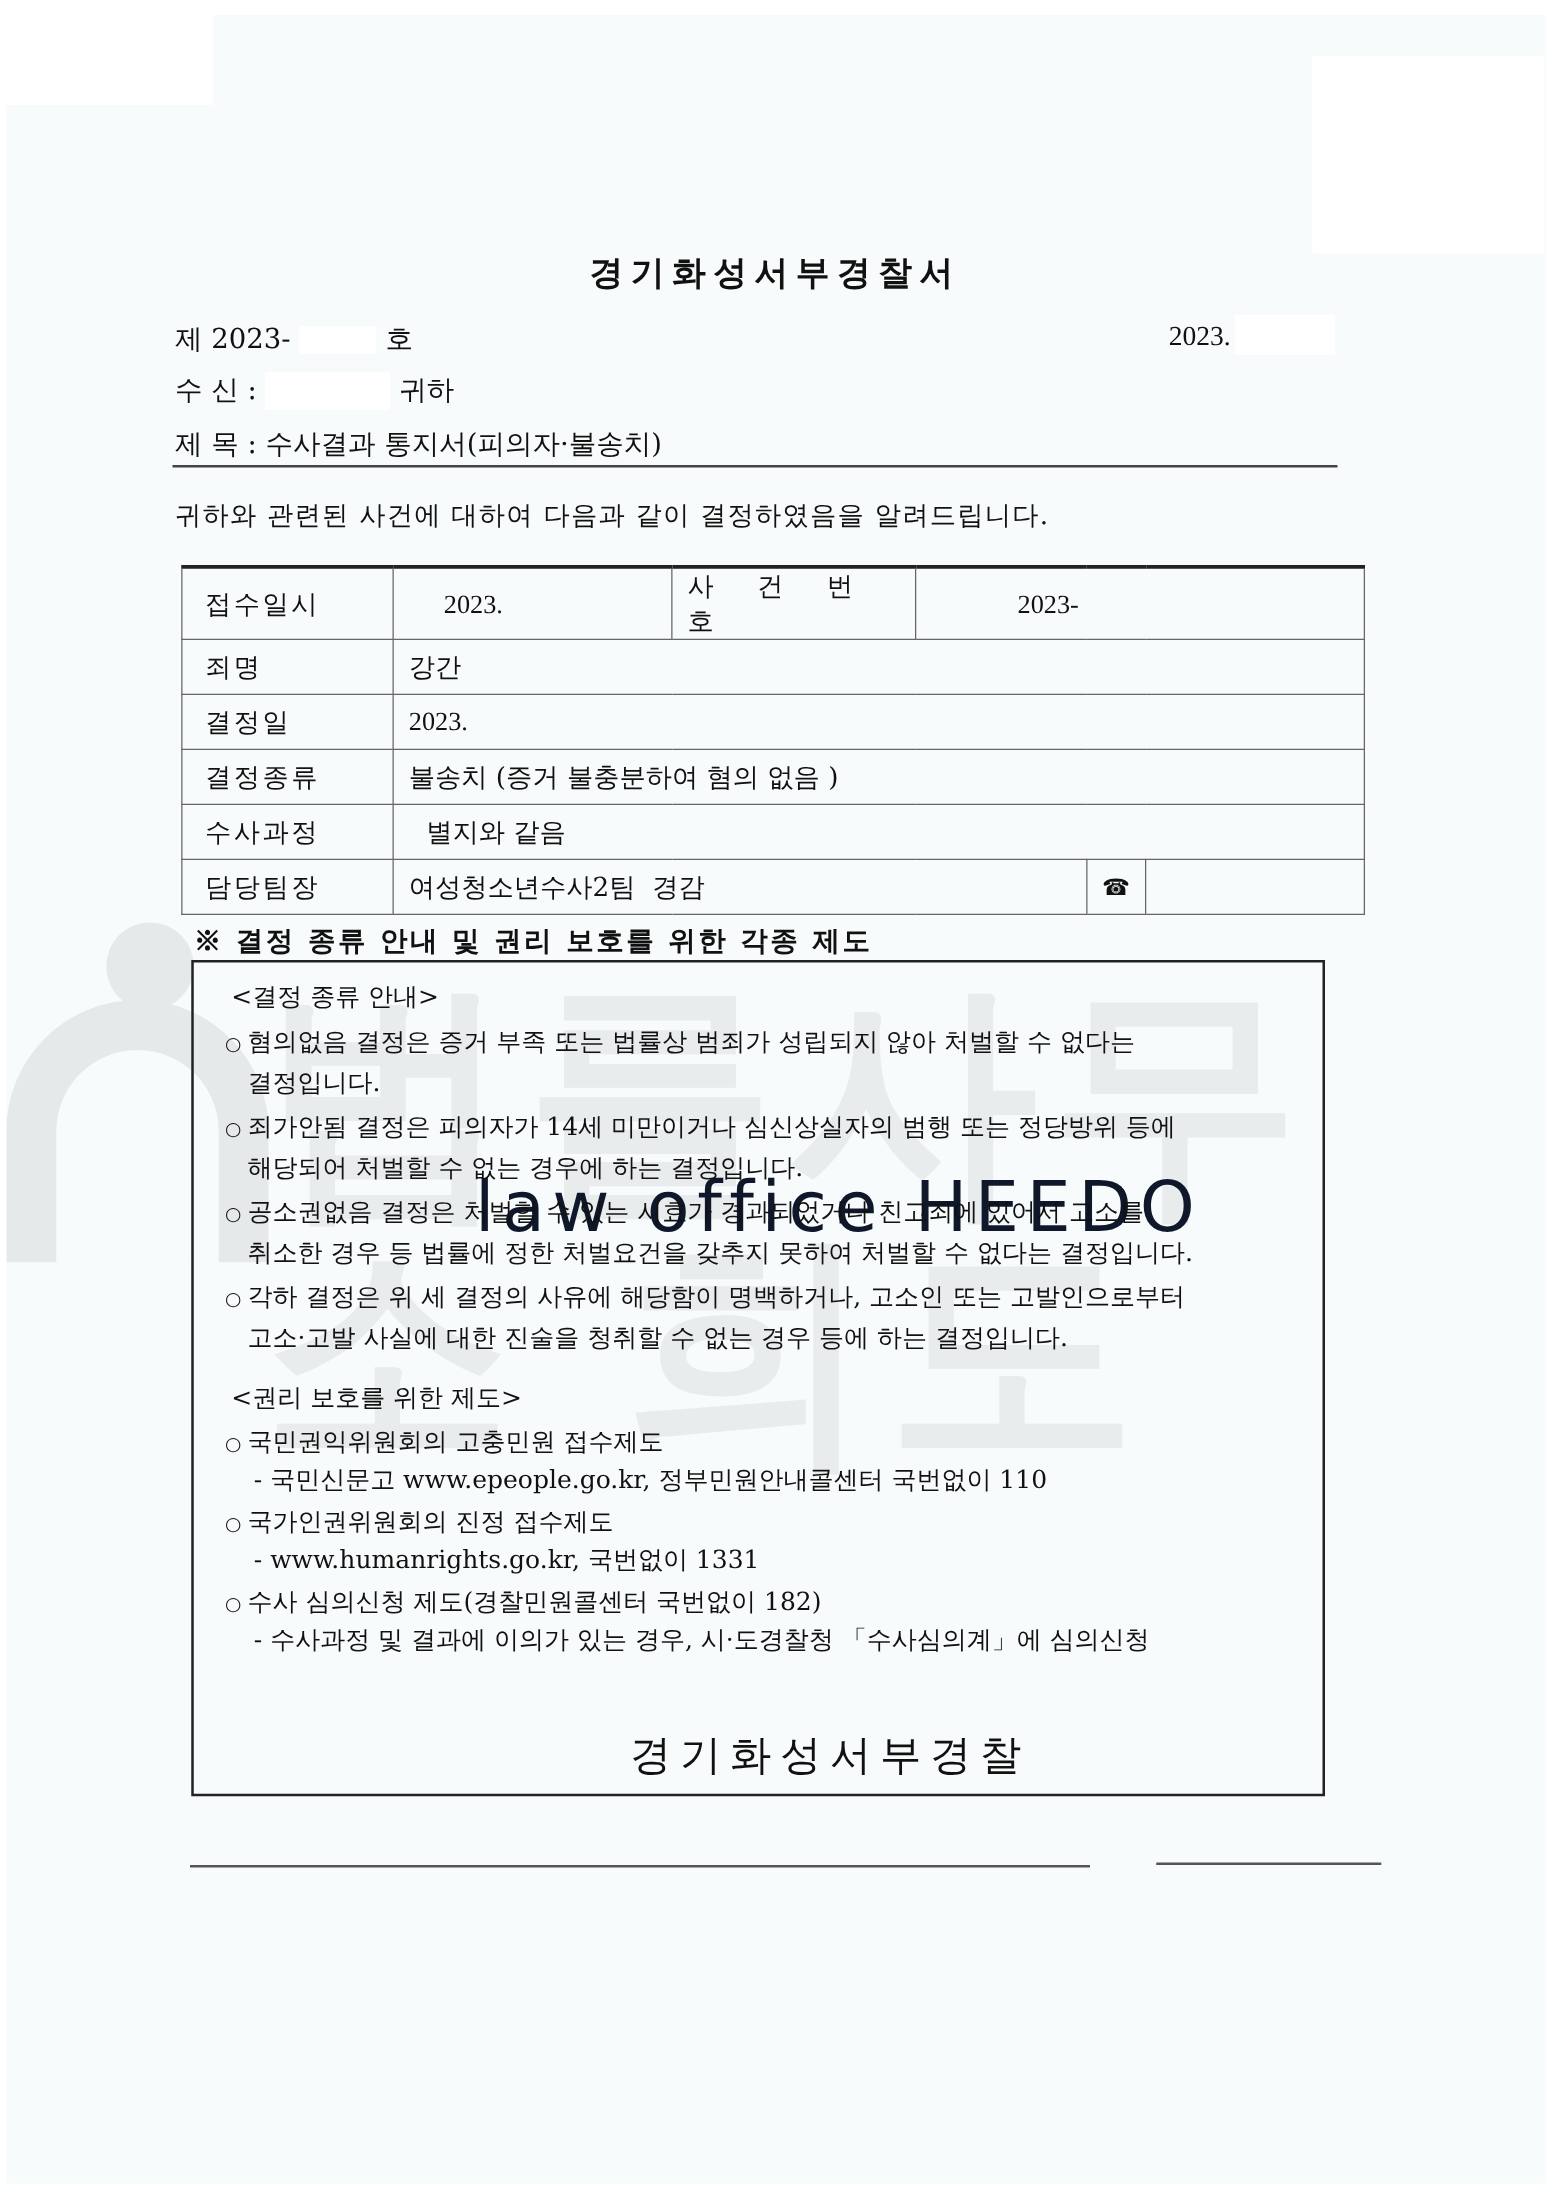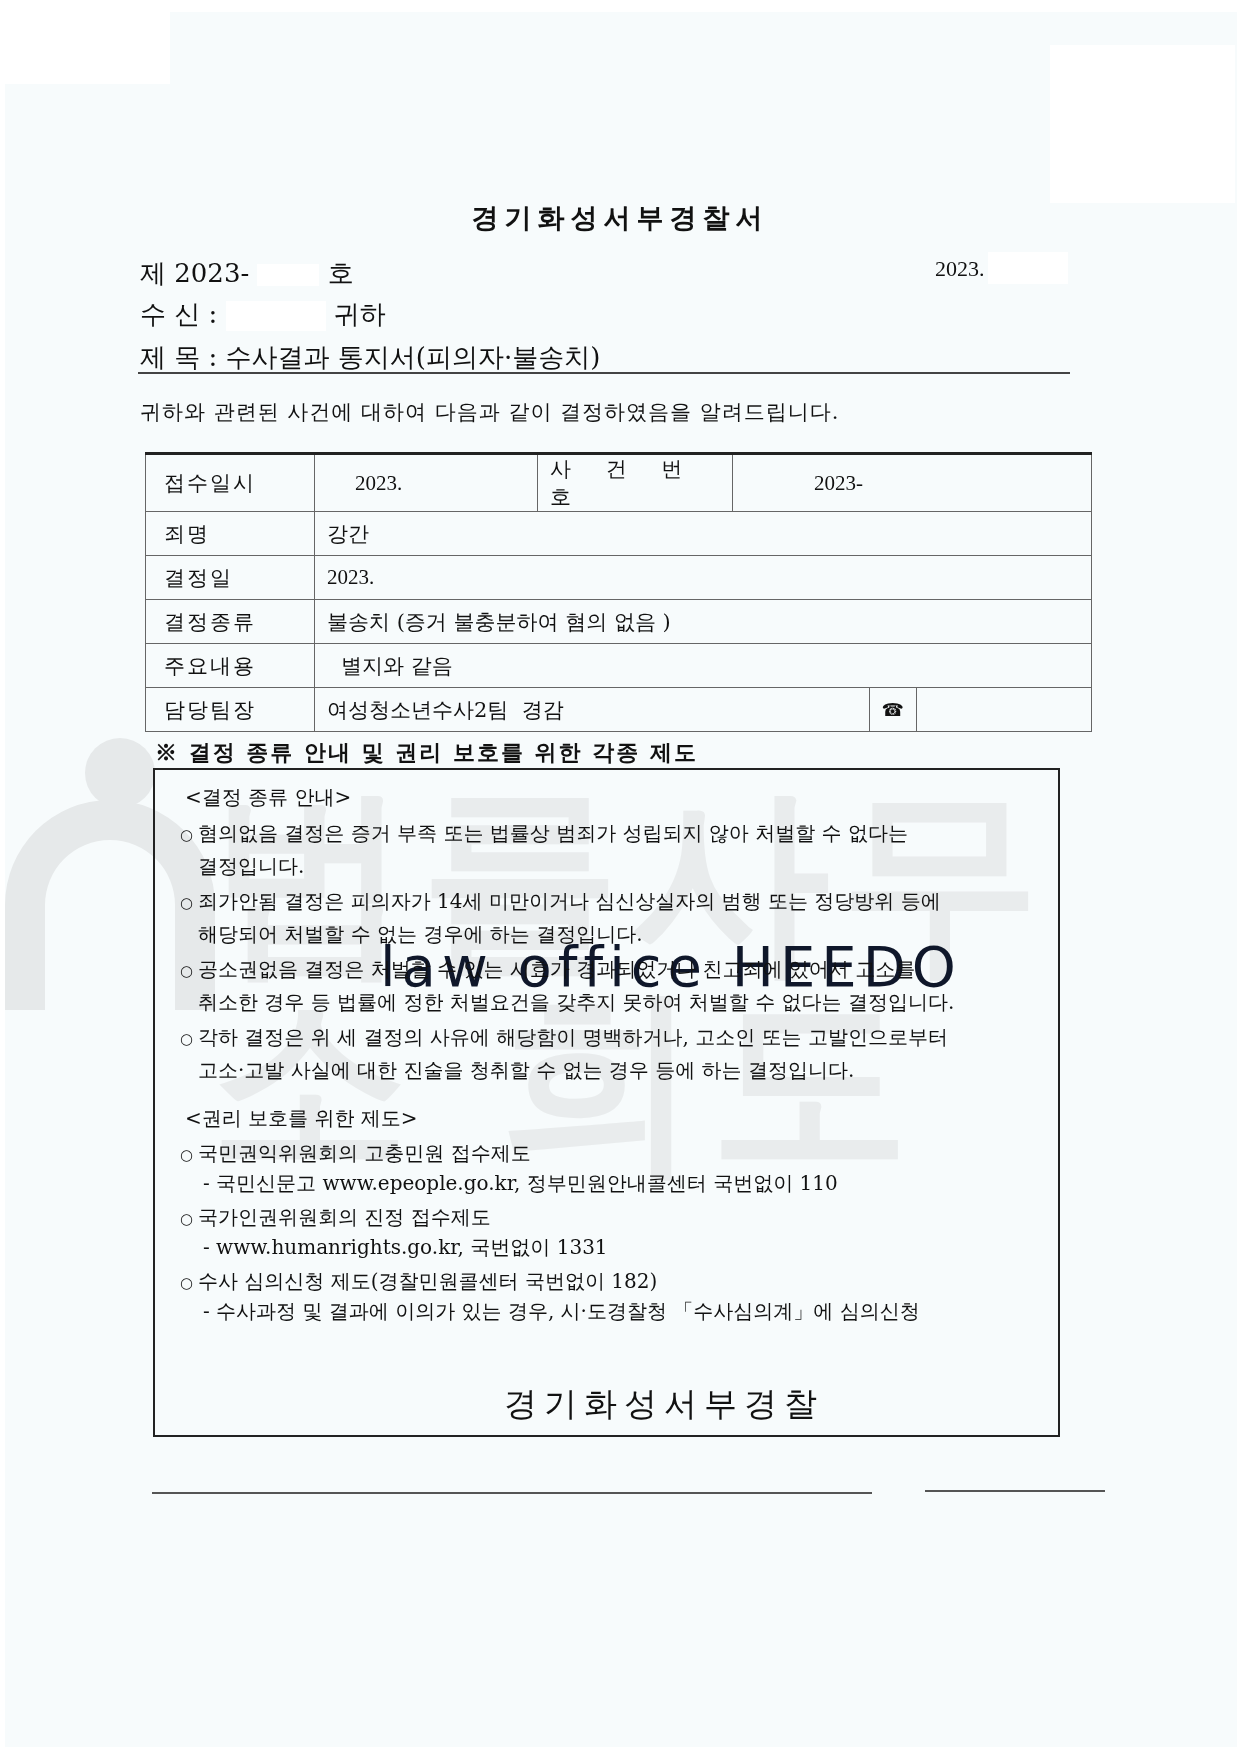--- a/index.html
+++ b/index.html
@@ -20,21 +20,21 @@
   .wm-logo-arc { position: absolute; left: 5px; top: 800px; width: 210px; height: 210px; border: 40px solid #e6e9ea; border-bottom: none; border-radius: 130px 130px 0 0; box-sizing: border-box; z-index: 1; }
   .wm-text { left: 210px; top: 780px; font-size: 200px; letter-spacing: 10px; line-height: 1; }
   .wm-sub { left: 380px; top: 934px; font-size: 56px; font-weight: normal; letter-spacing: 6px; color: #0f172a; }
 
   .content { position: absolute; left: 0; top: 0; width: 1240px; height: 1755px; z-index: 2; }
 
   .title {
     position: absolute; left: 0; width: 1240px; top: 200px; text-align: center;
     font-family: "DejaVu Serif", serif; font-size: 27px; font-weight: bold; letter-spacing: 6px;
   }
-  .hdr-line { position: absolute; left: 140px; font-size: 26px; font-family: "DejaVu Serif", serif; }
+  .hdr-line { position: absolute; left: 140px; font-size: 22px; font-family: "DejaVu Serif", serif; }
   .hdr-date { position: absolute; left: 935px; top: 256px; font-size: 22px; font-family: "Liberation Serif", serif; }
   .num { font-family: "Liberation Serif", serif; }
   .rule { position: absolute; height: 2px; background: #444; }
 
   .intro { position: absolute; left: 140px; top: 398px; font-size: 21px; letter-spacing: 1px; font-family: "DejaVu Serif", serif; }
 
   table.info {
     position: absolute; left: 145px; top: 452px; width: 947px; border-collapse: collapse;
     font-size: 21px; font-family: "DejaVu Serif", serif;
   }
@@ -116,21 +116,21 @@
     </tr>
     <tr>
       <td class="lbl">결정일</td>
       <td colspan="5"><span class="num">2023.</span></td>
     </tr>
     <tr>
       <td class="lbl">결정종류</td>
       <td colspan="5">불송치 (증거 불충분하여 혐의 없음 )</td>
     </tr>
     <tr>
-      <td class="lbl">주요내용</td>
+      <td class="lbl">수사과정</td>
       <td colspan="5" style="padding-left:26px;">별지와 같음</td>
     </tr>
     <tr>
       <td class="lbl">담당팀장</td>
       <td colspan="3" style="white-space:pre;">여성청소년수사2팀  경감</td>
       <td class="tel">☎</td>
       <td style="width:150px;"></td>
     </tr>
   </tbody>
     </table>

